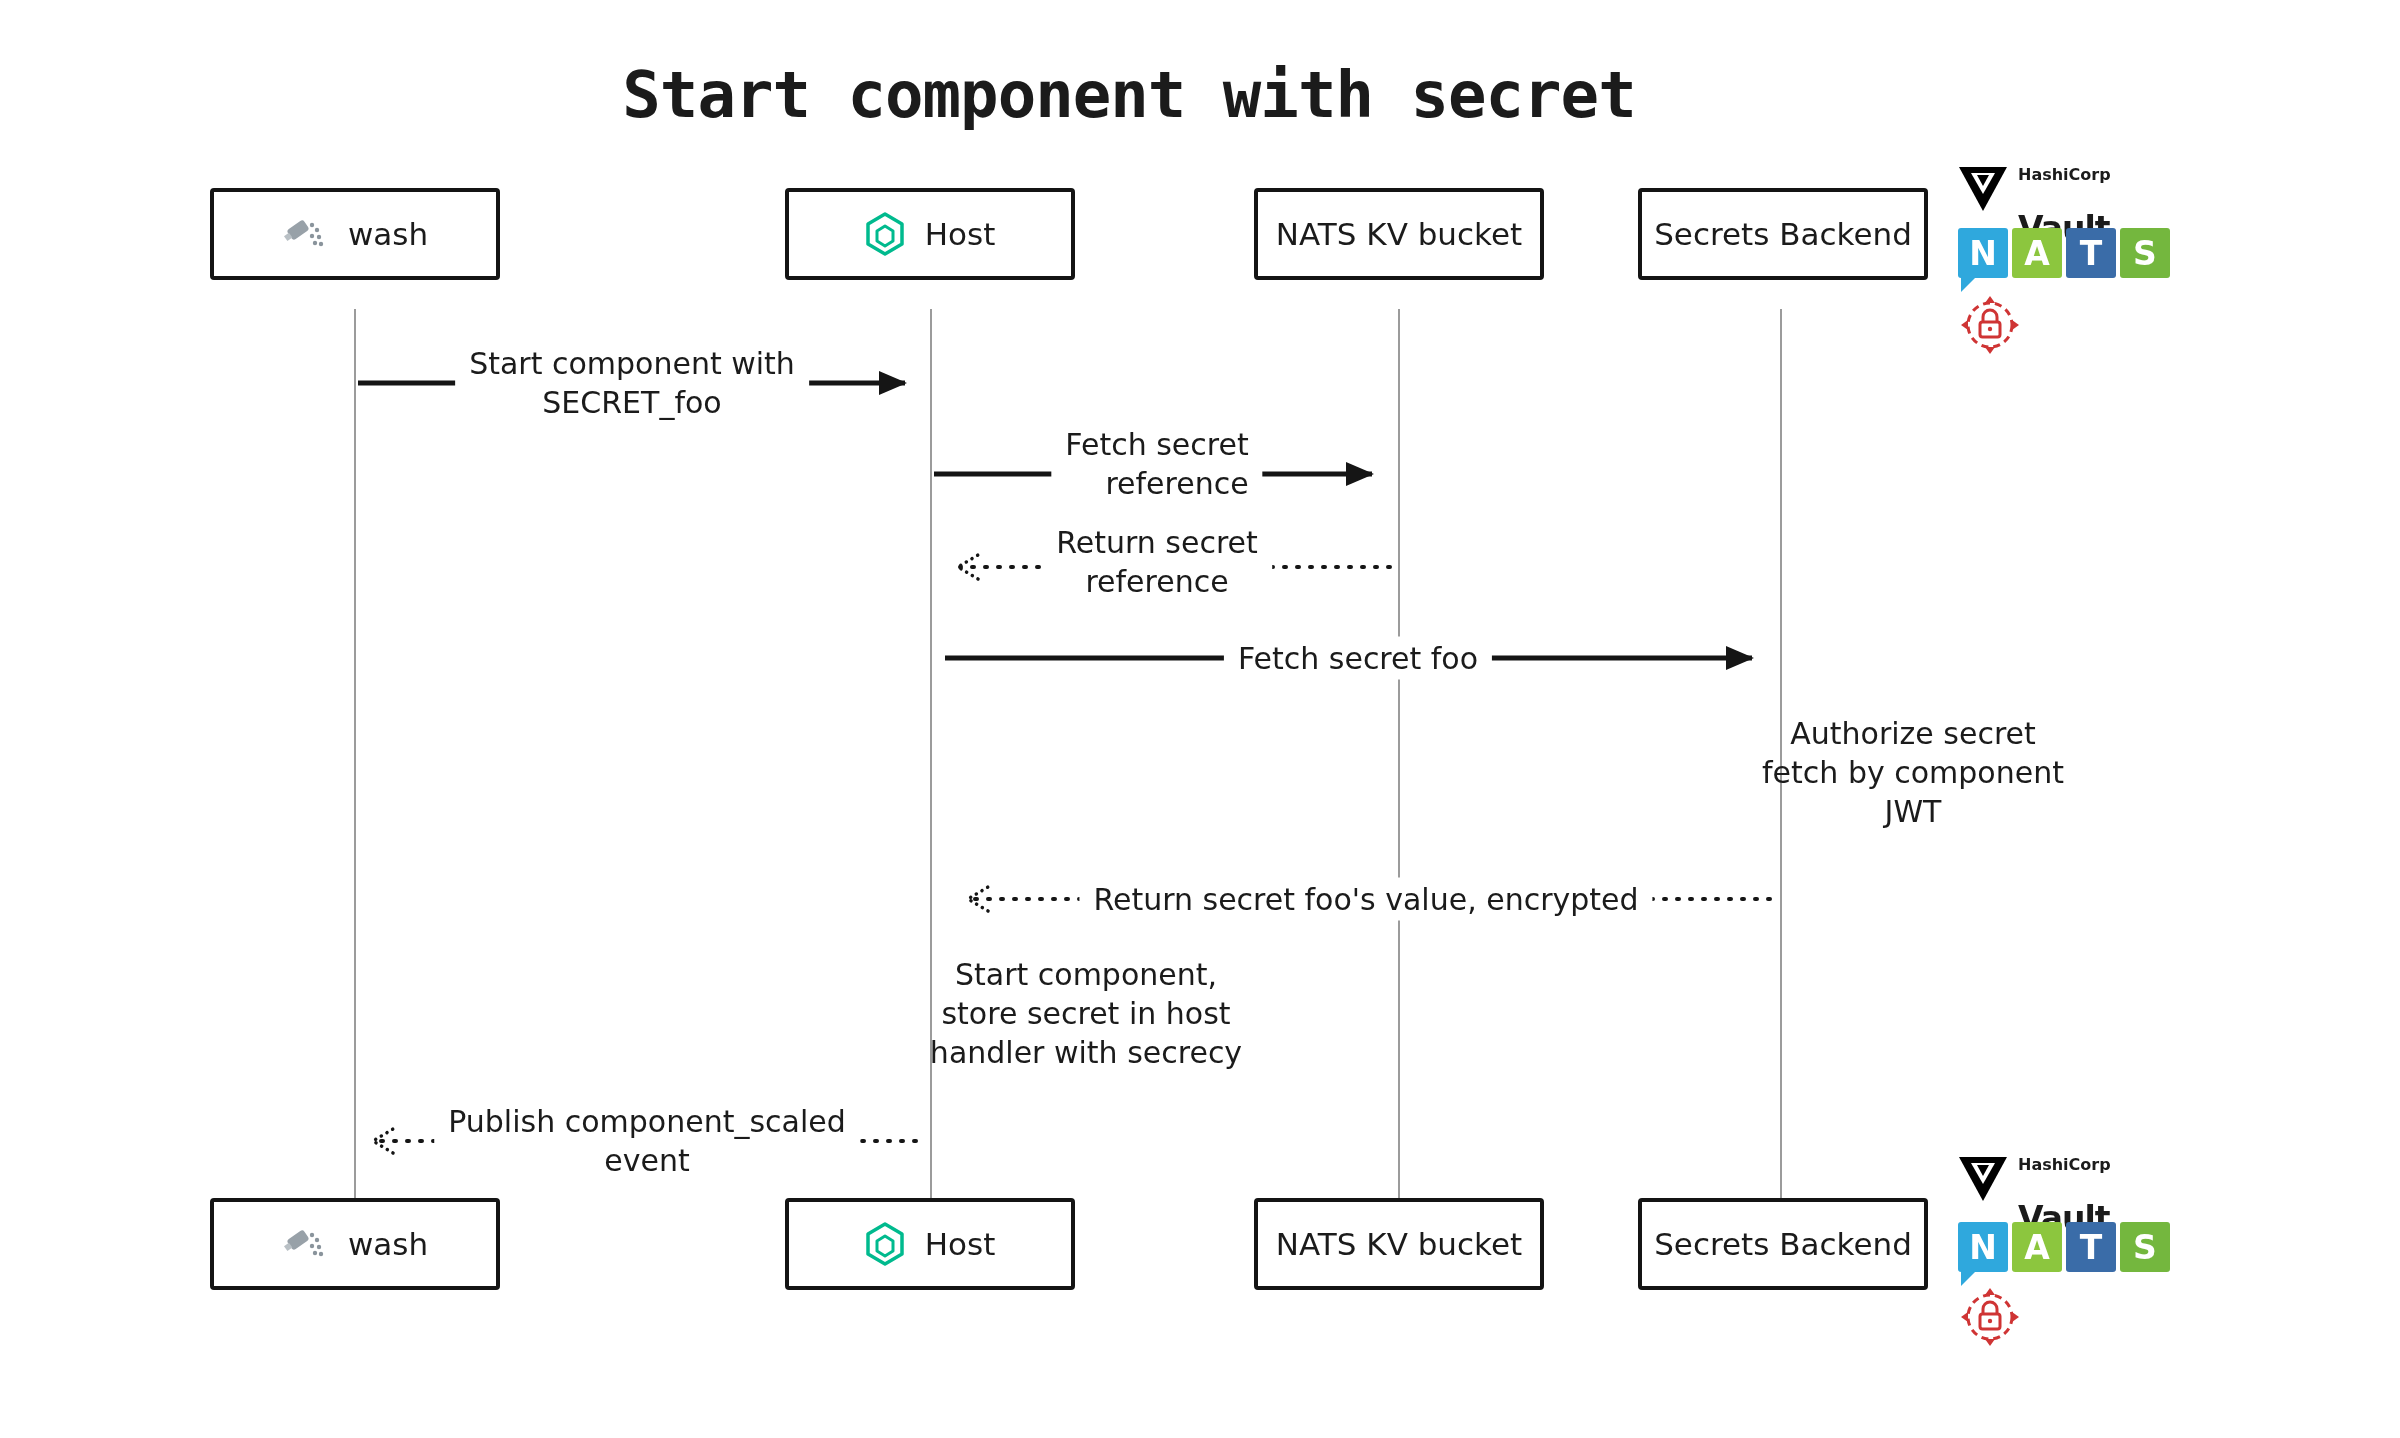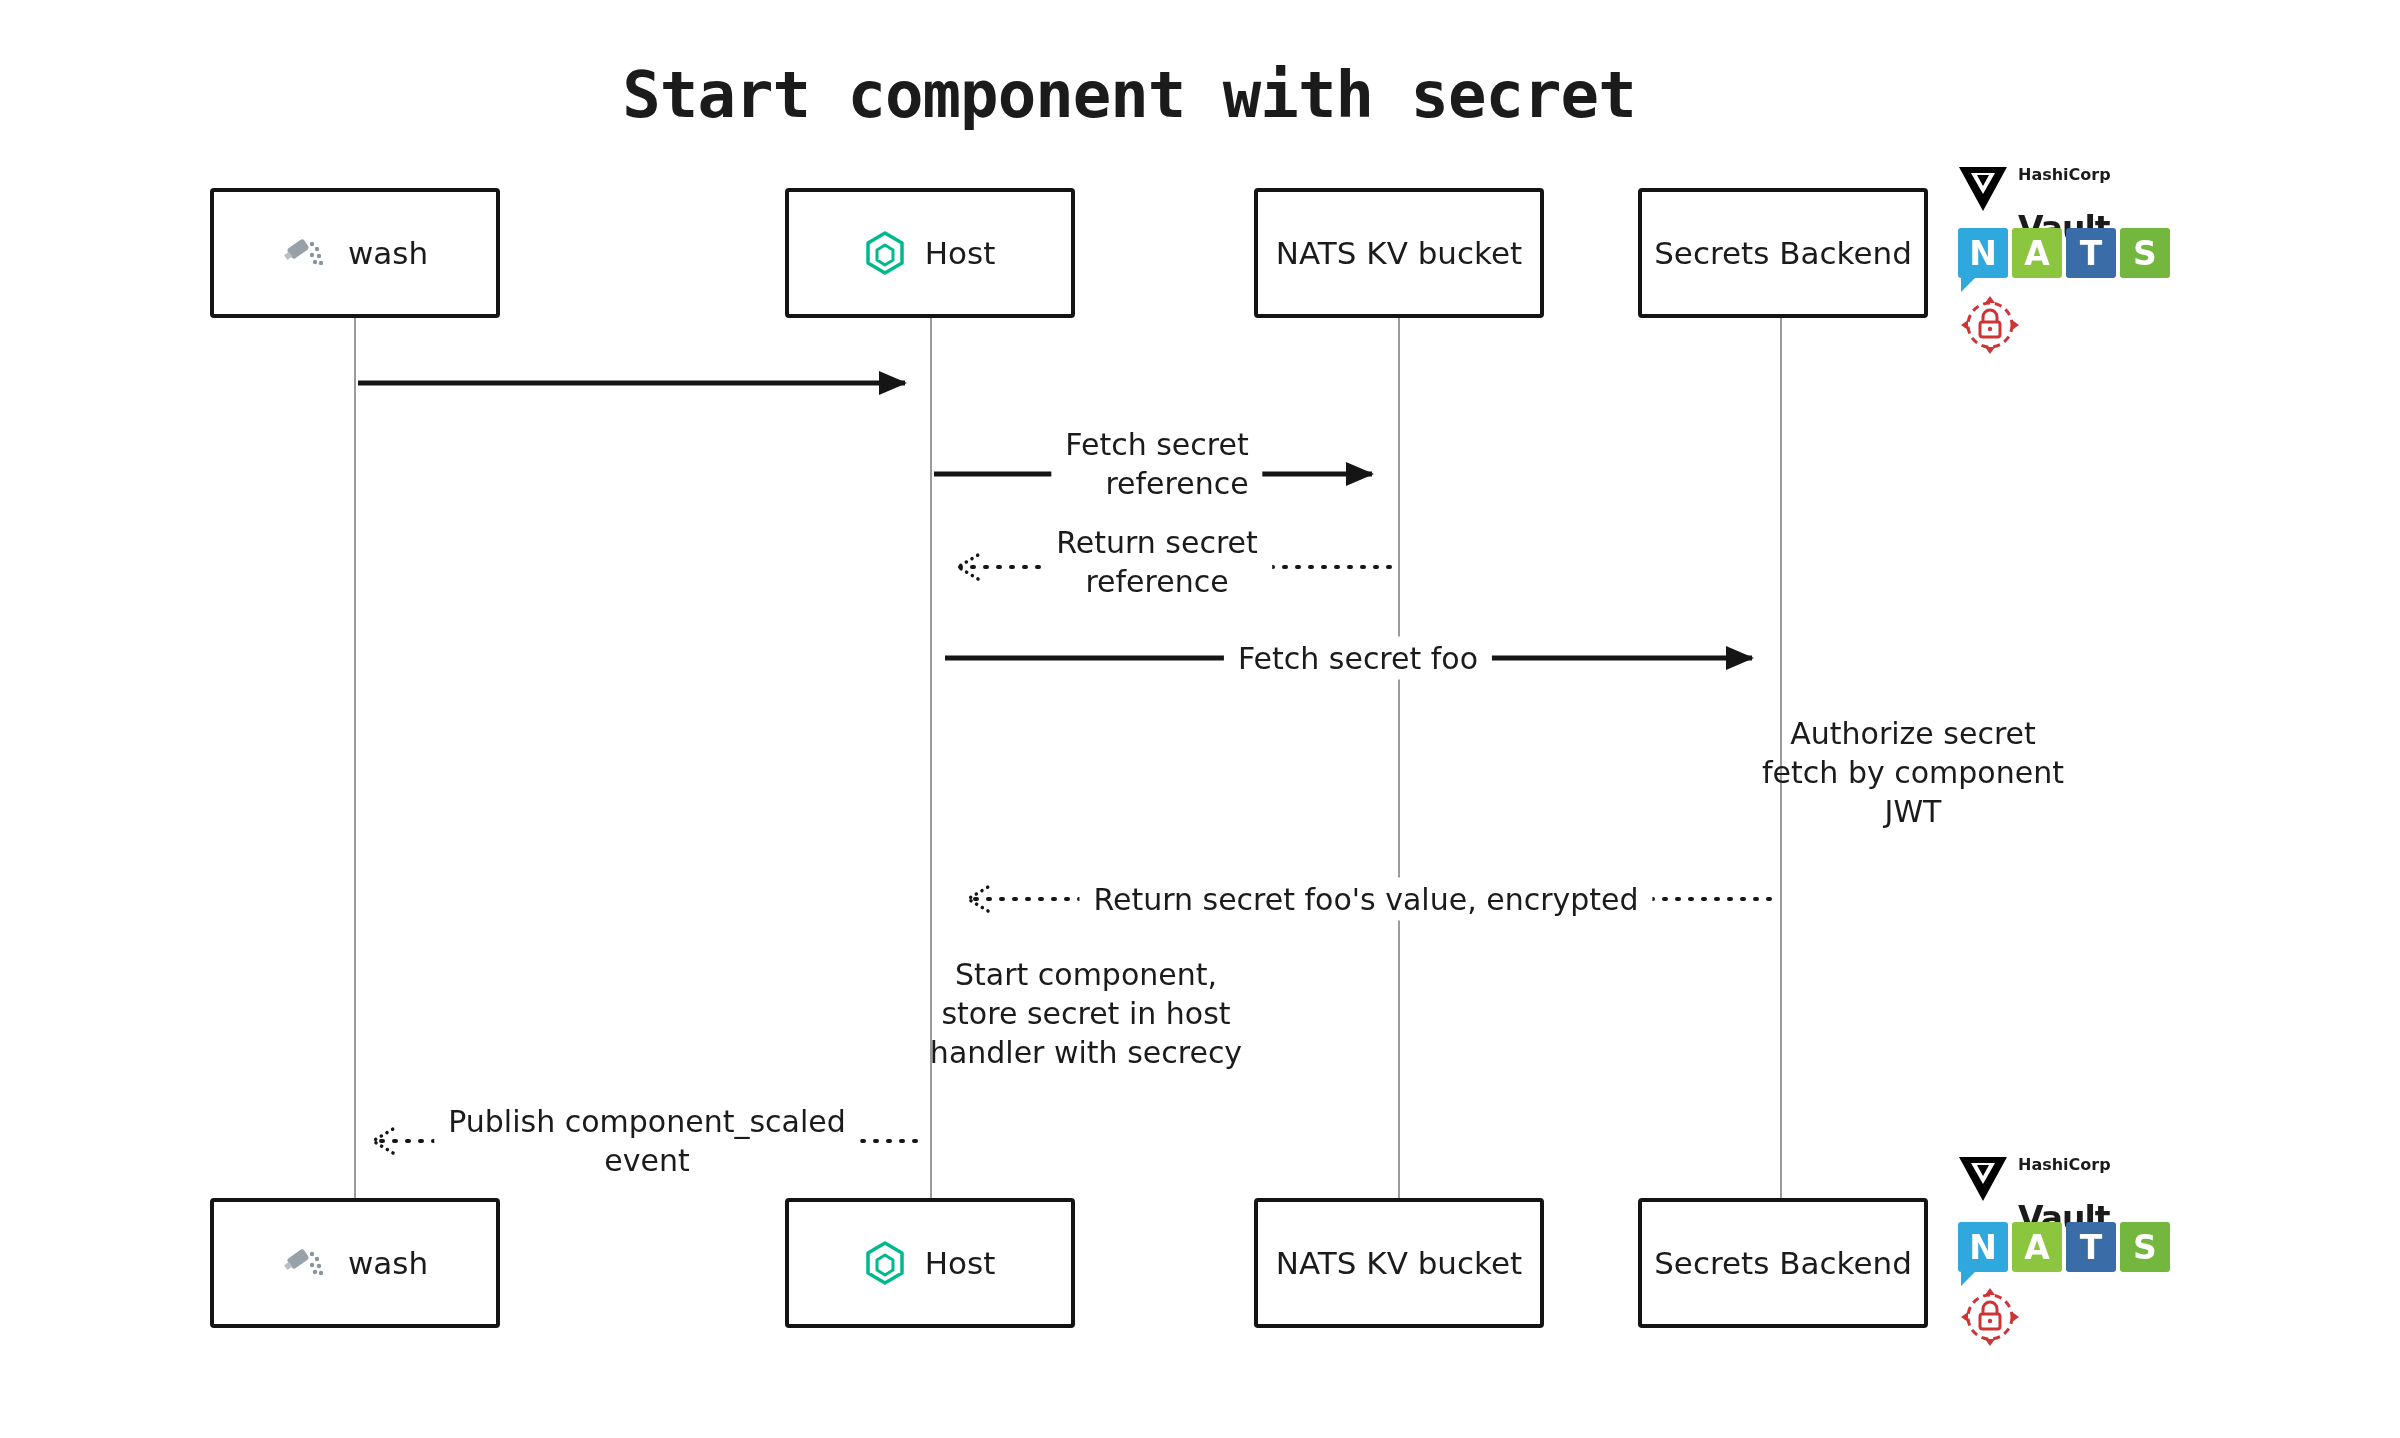--- a/index.html
+++ b/index.html
@@ -6,21 +6,21 @@
   .canvas {
     position:relative; width:2400px; height:1438px; background:#ffffff;
     font-family:"DejaVu Sans", sans-serif; color:#1b1b1b; overflow:hidden;padding-left:36px;
   }
   .title {
     position:absolute; left:1129px; top:58px; transform:translateX(-50%);
     font-family:"DejaVu Sans Mono", monospace; font-weight:700; font-size:64px;
     letter-spacing:-1px; white-space:nowrap;
   }
   .actor-box {
-    position:absolute; width:290px; height:130px; background:#fff;
+    position:absolute; width:290px; height:92px; background:#fff;
     border:4px solid #141414; border-radius:4px; box-sizing:border-box;
     display:flex; align-items:center; justify-content:center; gap:20px;
     font-size:31px; white-space:nowrap;
   }
   .actor-box .label { font-size:31px; }
   .overlay { position:absolute; left:0; top:0; }
   .msg, .note {
     position:absolute; transform:translate(-50%,-50%);
     background:#ffffff; text-align:center; font-size:30px; line-height:1.3;
     padding:2px 14px; white-space:nowrap;
@@ -130,20 +130,24 @@
   </div>
 
   <div class="actor-box" style="left:1254px; top:1198px;">
     <span class="label">NATS KV bucket</span>
   </div>
 
   <div class="actor-box" style="left:1638px; top:1198px;">
     <span class="label">Secrets Backend</span>
   </div>
 
+  <div class="msg" style="left:632px; top:383px;">
+    <div>Start component with</div>
+    <div>SECRET_foo</div>
+  </div>
 
   <div class="msg" style="left:1157px; top:464px;text-align:right;">
     <div>Fetch secret</div>
     <div>reference</div>
   </div>
 
   <div class="msg" style="left:1157px; top:562px;">
     <div>Return secret</div>
     <div>reference</div>
   </div>

